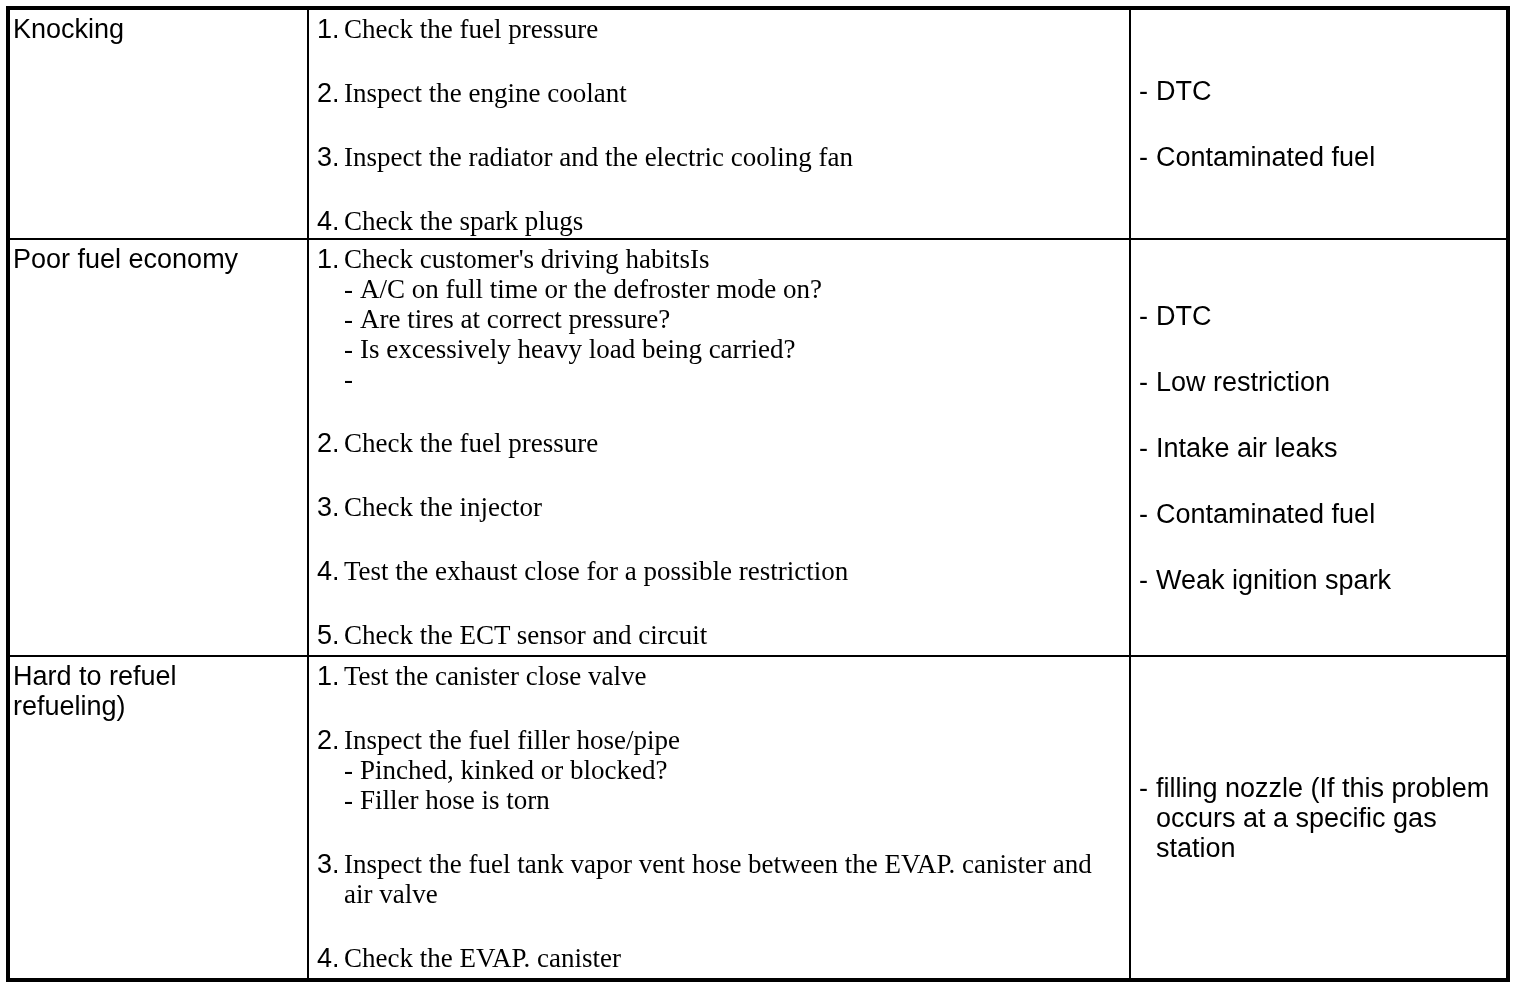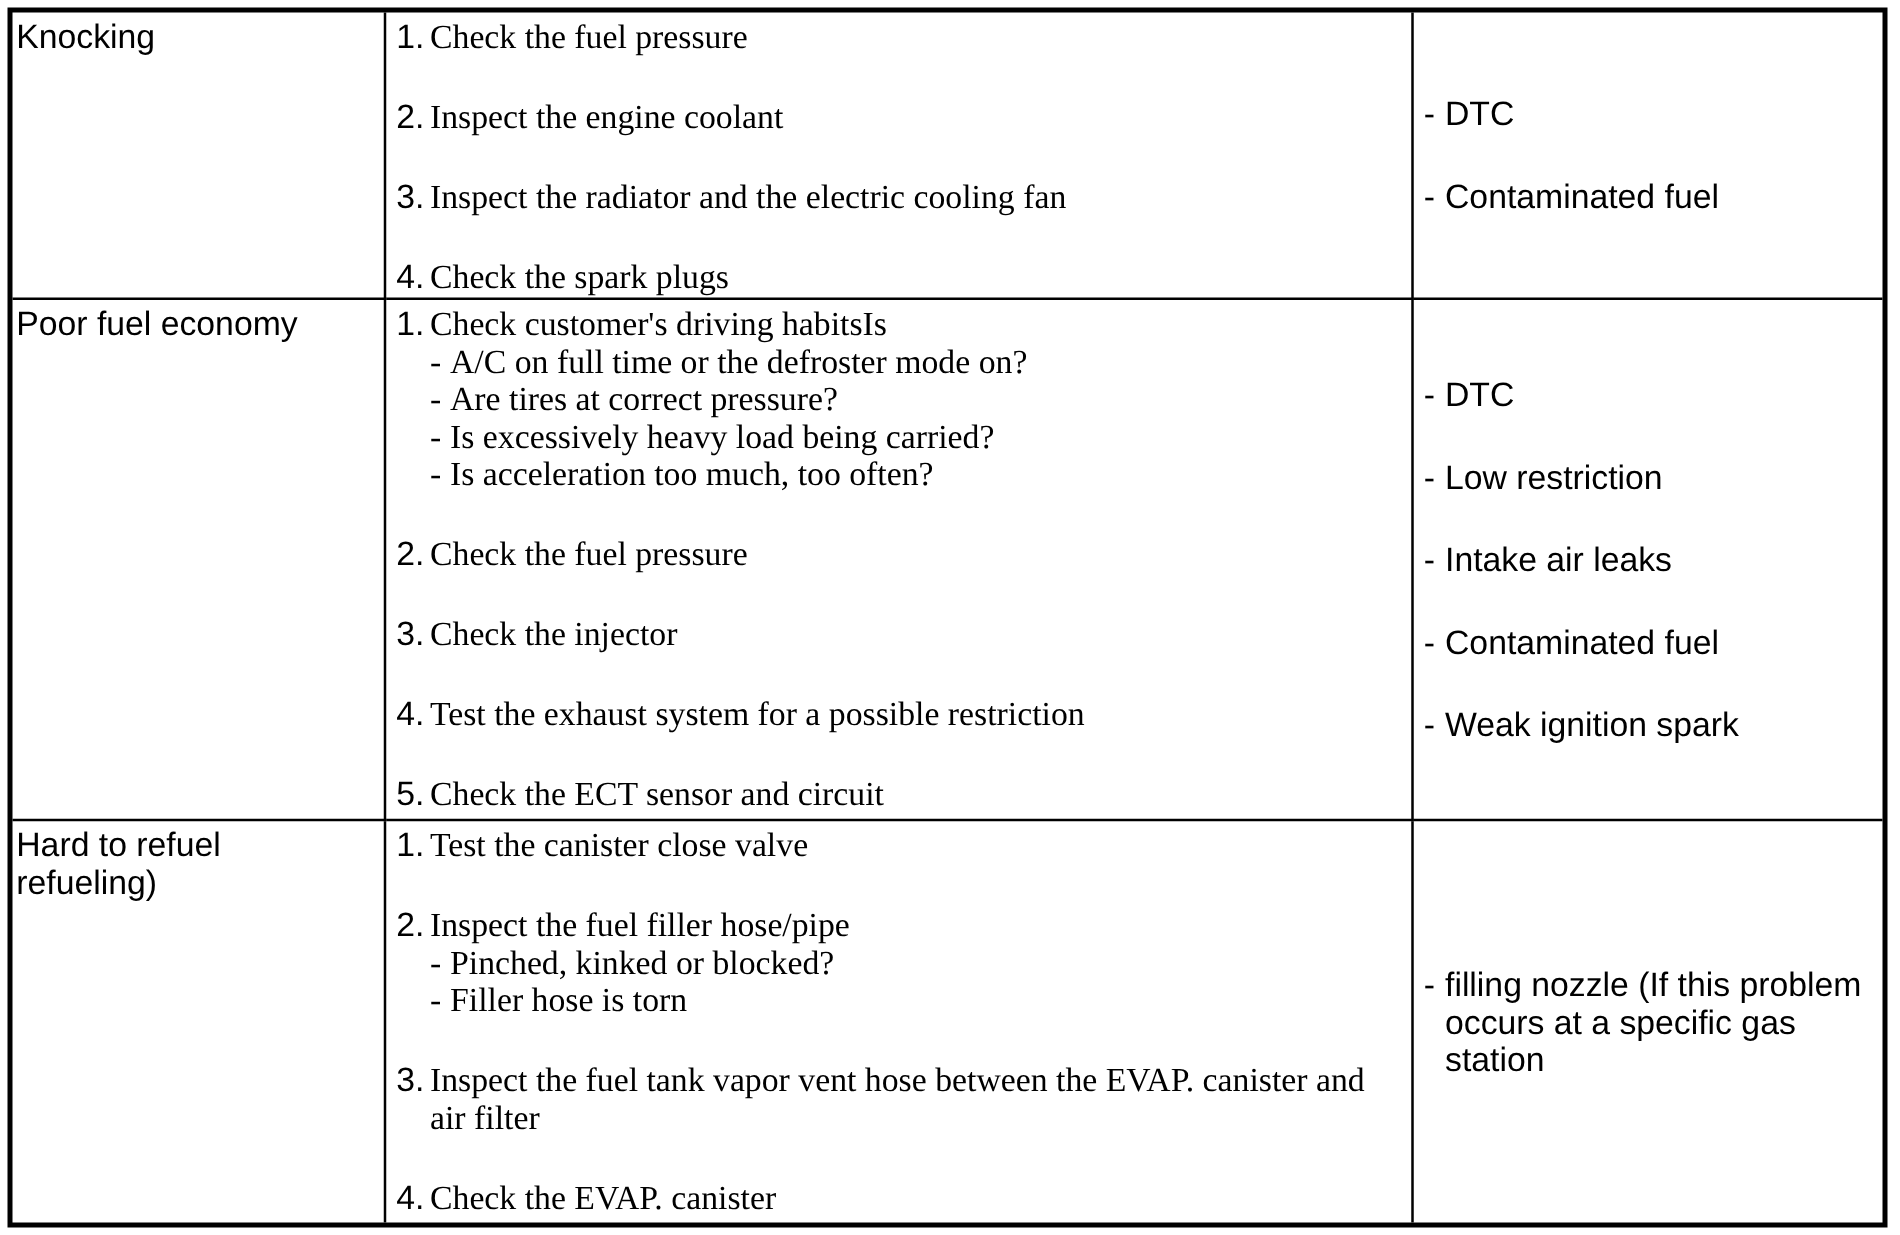--- a/index.html
+++ b/index.html
@@ -134,40 +134,39 @@
           <div class="sub">
             <span class="sub-bullet">-</span>
             <span>Are tires at correct pressure?</span>
           </div>
           <div class="sub">
             <span class="sub-bullet">-</span>
             <span>Is excessively heavy load being carried?</span>
           </div>
           <div class="sub">
             <span class="sub-bullet">-</span>
-            <span>Is acceleration too much, too often?</span>
           </div>
         </div>
       </div>
       <div class="step">
         <span class="num">2.</span>
         <div class="step-body">
             <div>Check the fuel pressure</div>
           </div>
       </div>
       <div class="step">
         <span class="num">3.</span>
         <div class="step-body">
             <div>Check the injector</div>
           </div>
       </div>
       <div class="step">
         <span class="num">4.</span>
         <div class="step-body">
-            <div>Test the exhaust system for a possible restriction</div>
+            <div>Test the exhaust close for a possible restriction</div>
           </div>
       </div>
       <div class="step">
         <span class="num">5.</span>
         <div class="step-body">
             <div>Check the ECT sensor and circuit</div>
           </div>
       </div>
     </div>
     <div class="cell c2 r1">
@@ -225,21 +224,21 @@
           <div class="sub">
             <span class="sub-bullet">-</span>
             <span>Filler hose is torn</span>
           </div>
         </div>
       </div>
       <div class="step">
         <span class="num">3.</span>
         <div class="step-body">
           <div>Inspect the fuel tank vapor vent hose between the EVAP. canister and</div>
-          <div>air filter</div>
+          <div>air valve</div>
         </div>
       </div>
       <div class="step">
         <span class="num">4.</span>
         <div class="step-body">
             <div>Check the EVAP. canister</div>
           </div>
       </div>
     </div>
     <div class="cell c2 r2">

